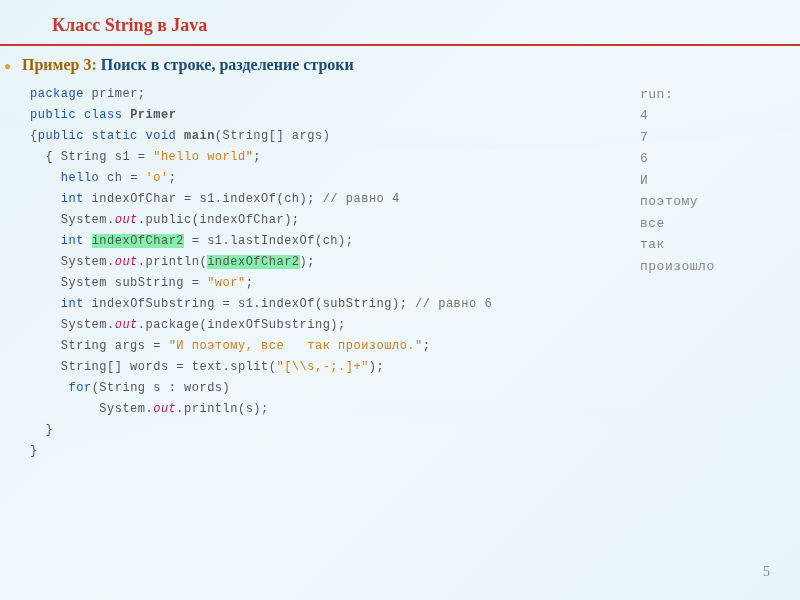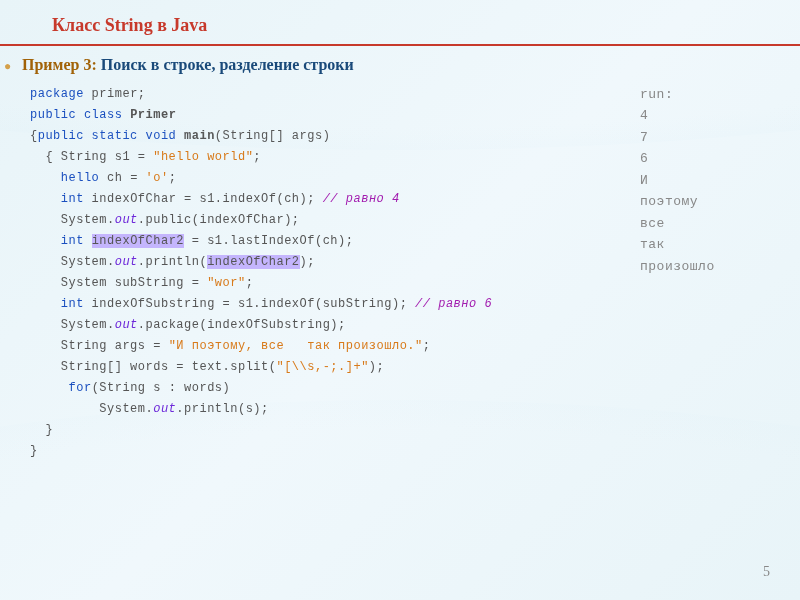--- a/index.html
+++ b/index.html
@@ -62,24 +62,24 @@
   .code-block {
     flex: 1;
     font-family: Consolas, 'Courier New', monospace;
     font-size: 12px;
     color: #555;
     line-height: 1.75;
     white-space: pre;
     letter-spacing: 0.5px;
   }
   .kw { color: #1a4fbf; }
-  .out { color: #6d28d9; font-style: italic; text-align: right; }
+  .out { color: #be185d; font-style: italic; text-align: right; }
   .str { color: #d87a1a; }
-  .cmt { color: #a21caf; font-style: italic; }
-  .hl { background: #c4b5fd; }
+  .cmt { color: #737373; }
+  .hl { background: #86efac; }
   .output-block {
     width: 140px;
     font-family: Consolas, 'Courier New', monospace;
     font-size: 13px;
     color: #888;
     line-height: 1.65;
     letter-spacing: 0.5px;
     white-space: pre;
   }
   .page-num {

